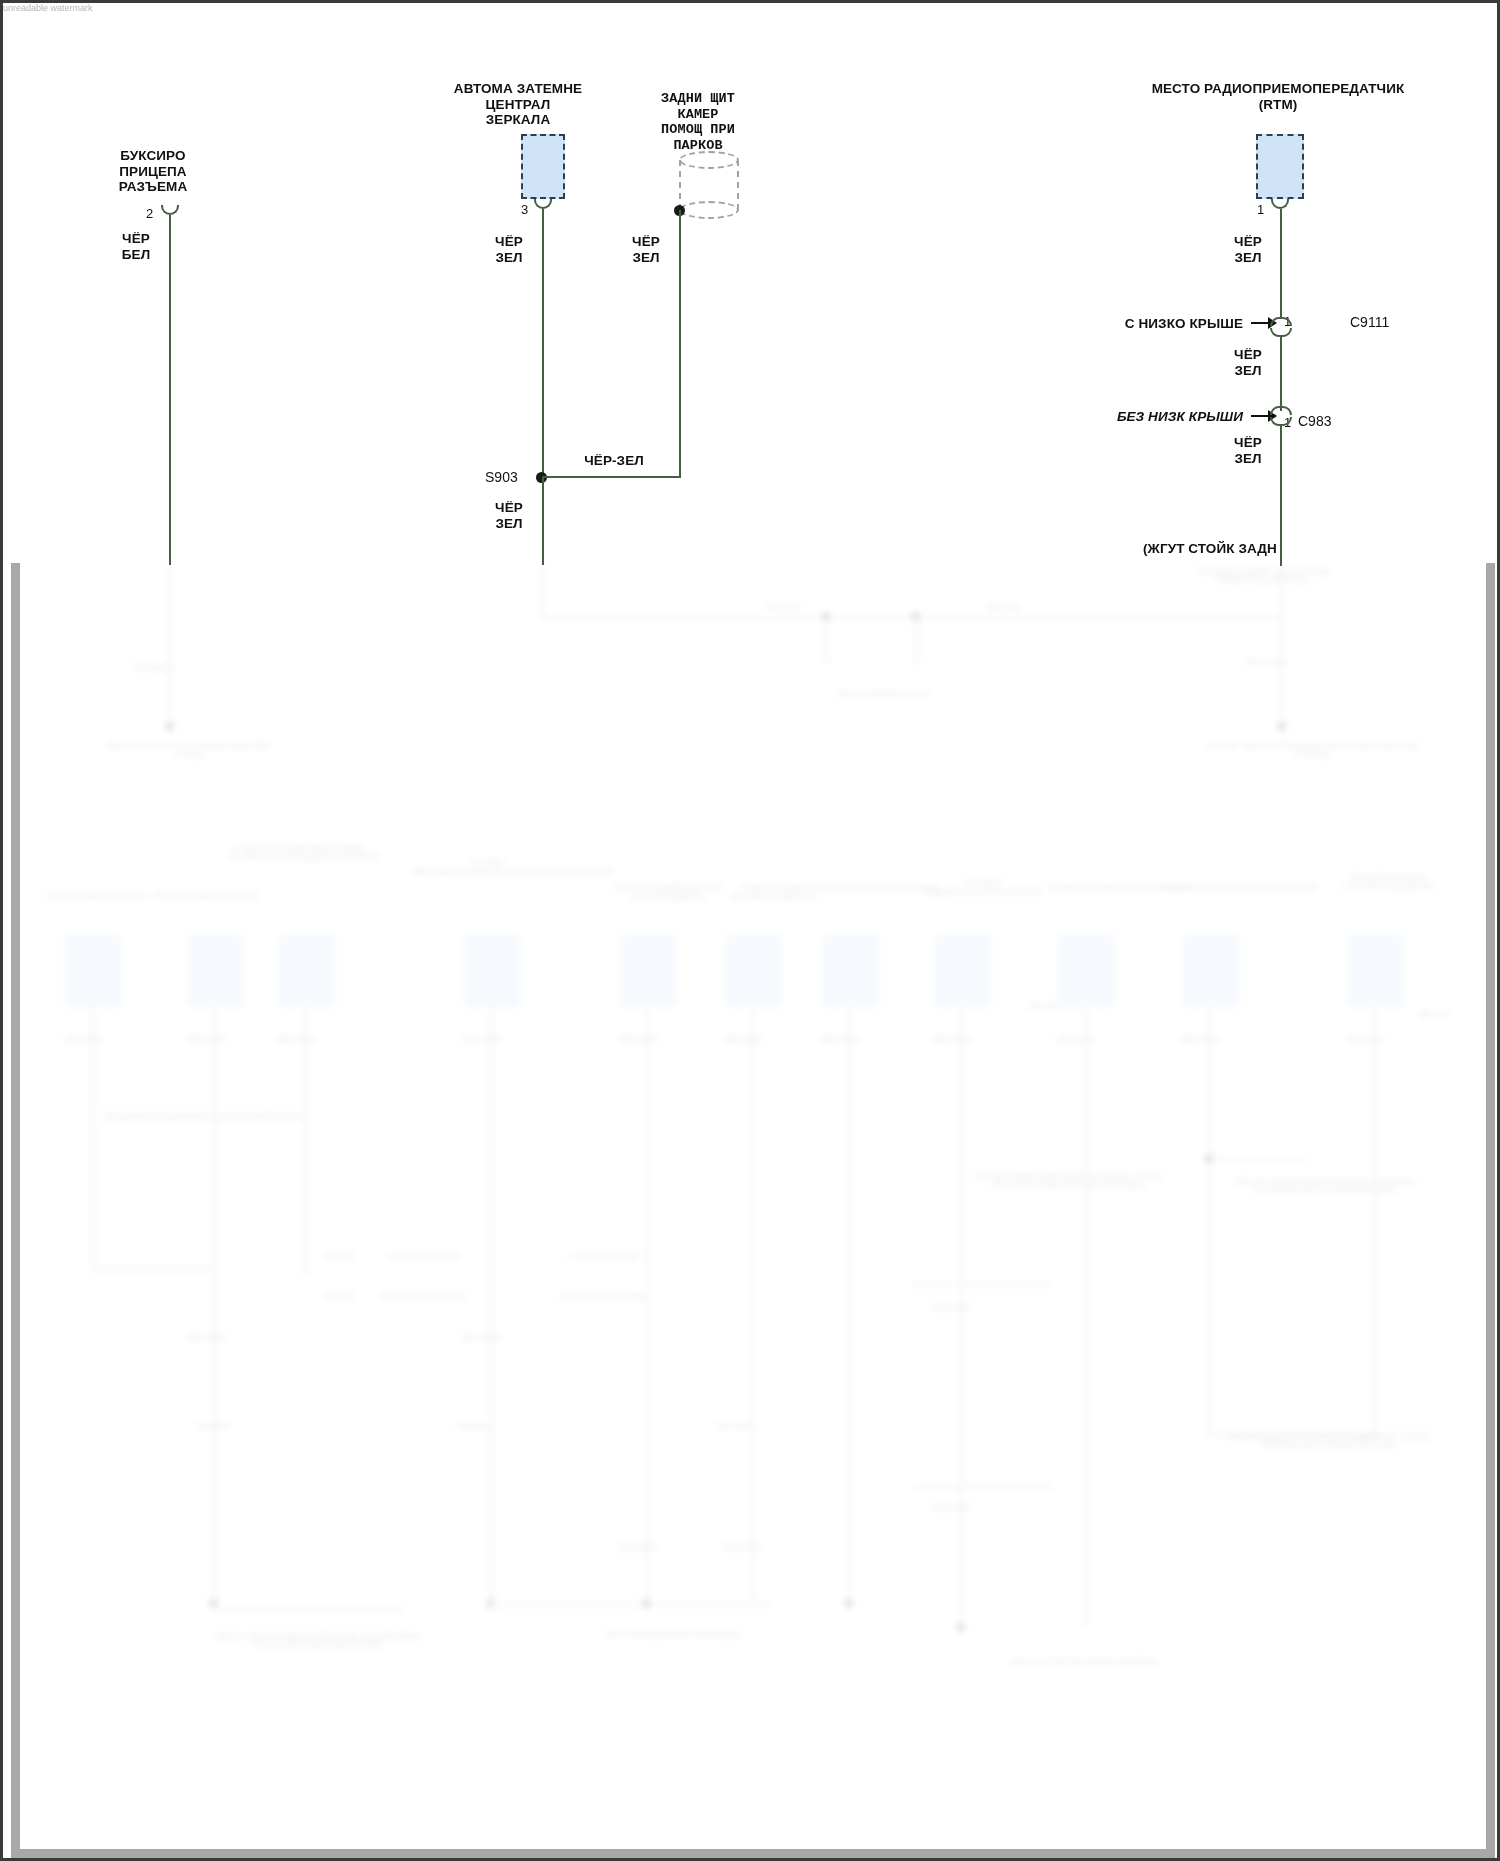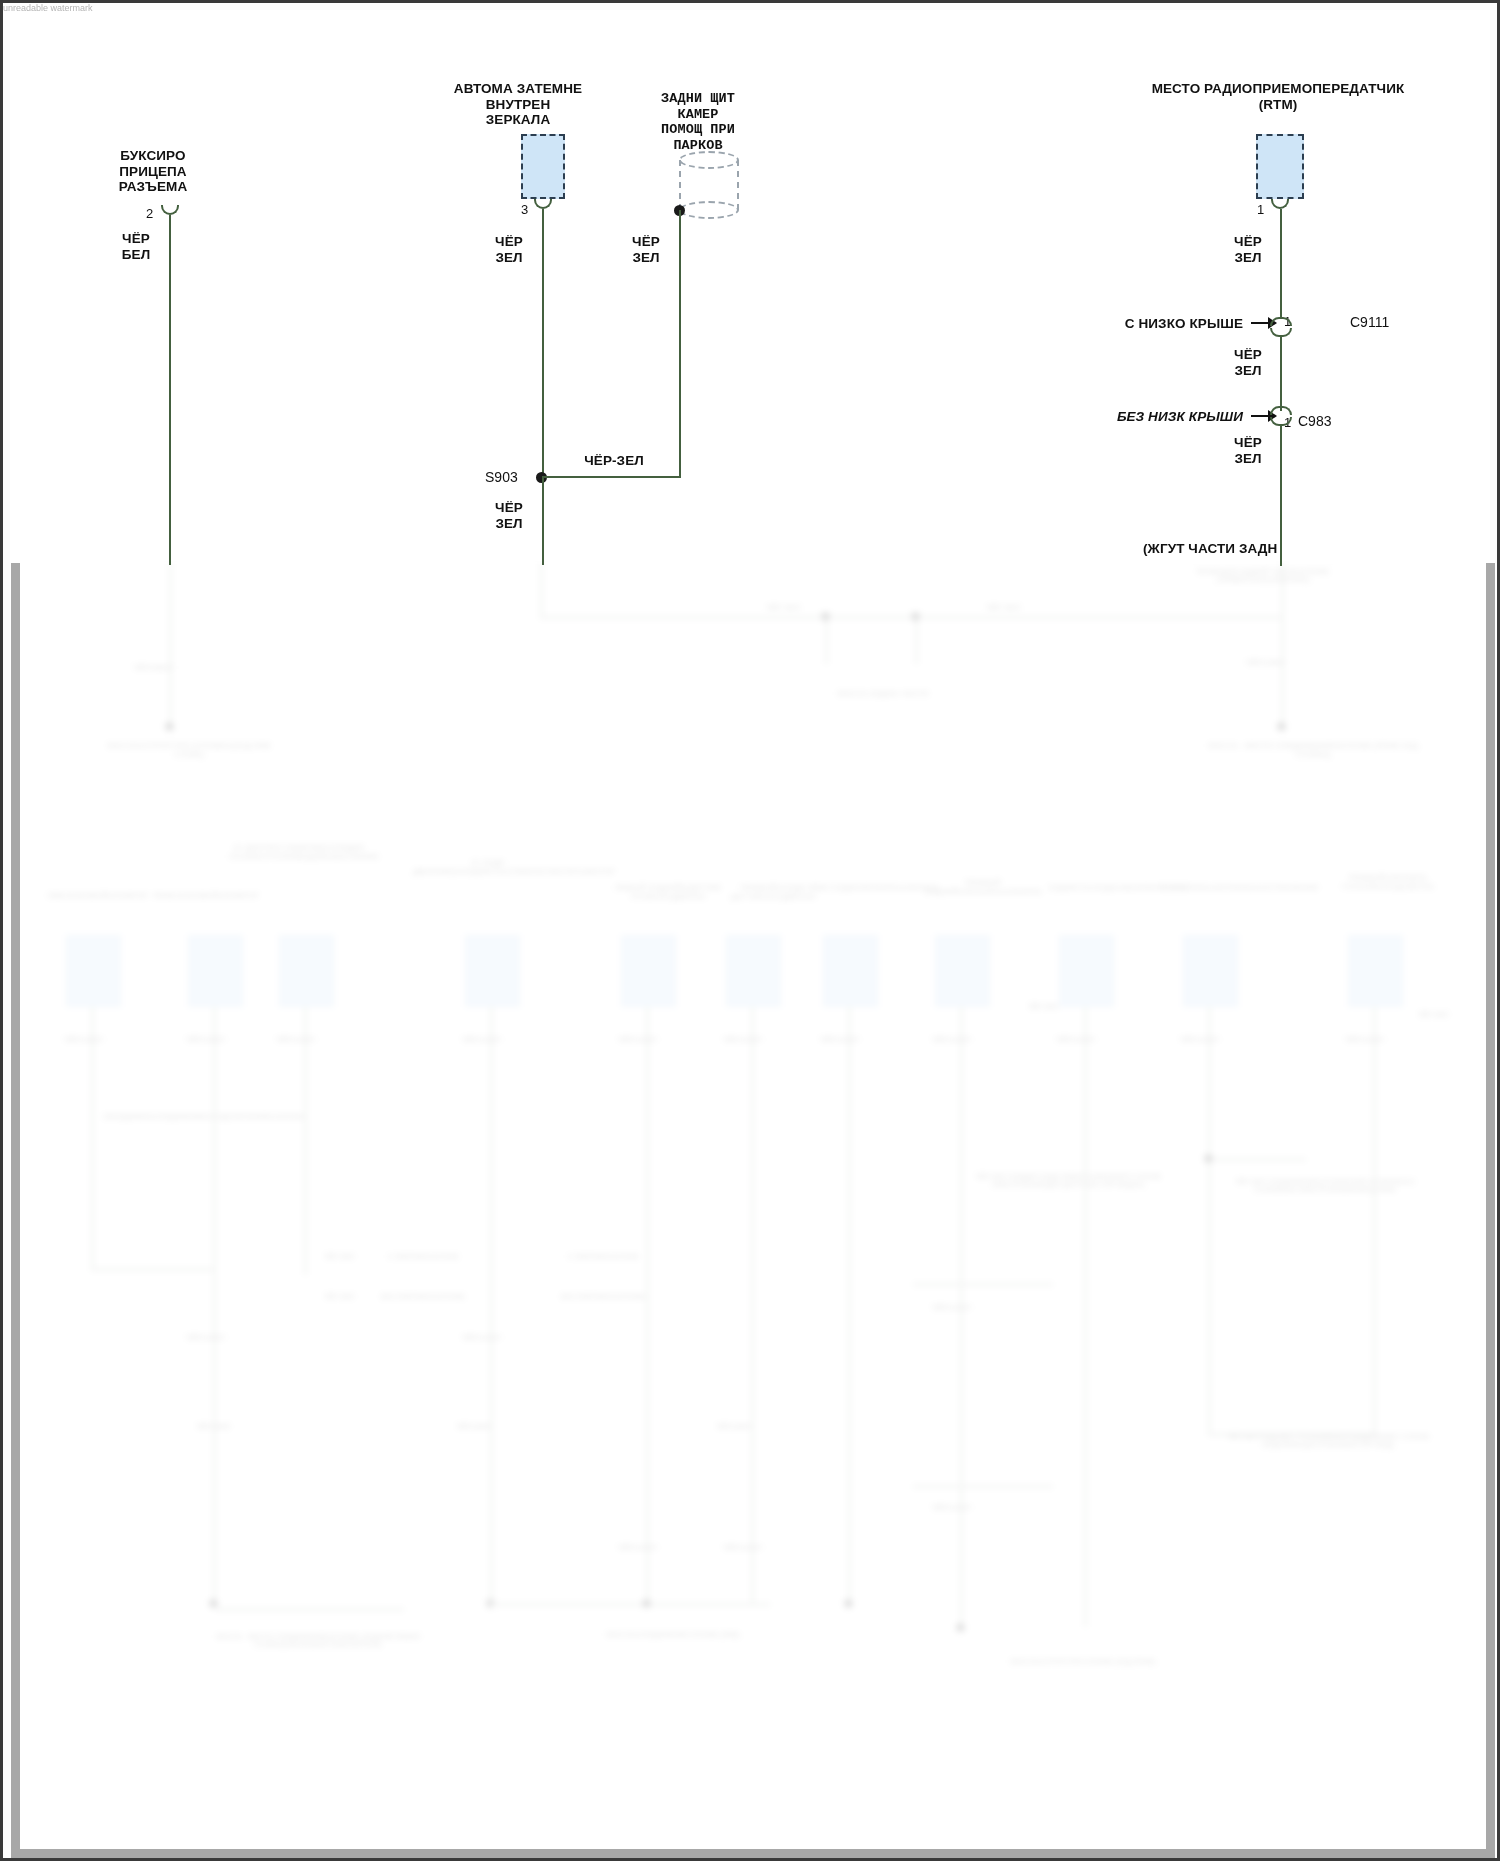--- a/index.html
+++ b/index.html
@@ -318,21 +318,21 @@
 РАЗЪЕМА</div>
         <div class="pincup" style="left:158px;top:202px;"></div>
         <div class="pinnum" style="left:143px;top:203px;">2</div>
         <div class="wire v" style="left:166px;top:212px;height:350px;"></div>
         <div class="lbl" style="left:110px;top:228px;width:46px;">ЧЁР
 БЕЛ</div>
       </div>
 
       <div>
         <div class="lbl" style="left:400px;top:78px;width:230px;">АВТОМА ЗАТЕМНЕ
-ВНУТРЕН
+ЦЕНТРАЛ
 ЗЕРКАЛА</div>
         <div class="module" style="left:518px;top:131px;width:44px;height:65px;"></div>
         <div class="pincup" style="left:531px;top:196px;"></div>
         <div class="pinnum" style="left:518px;top:199px;">3</div>
         <div class="wire v" style="left:539px;top:206px;height:268px;"></div>
         <div class="lbl" style="left:483px;top:231px;width:46px;">ЧЁР
 ЗЕЛ</div>
       </div>
 
       <div>
@@ -396,18 +396,18 @@
         <div class="dot" style="left:533px;top:469px;"></div>
 
         <div class="wire h" style="left:539px;top:473px;width:139px;"></div>
         <div class="lbl" style="left:556px;top:450px;width:110px;">ЧЁР-ЗЕЛ</div>
 
         <div class="wire v" style="left:539px;top:474px;height:88px;"></div>
         <div class="lbl" style="left:483px;top:497px;width:46px;">ЧЁР
 ЗЕЛ</div>
       </div>
 
-      <div class="lbl" style="left:1140px;top:538px;width:160px;text-align:left;">(ЖГУТ ЧАСТИ ЗАДН</div>
+      <div class="lbl" style="left:1140px;top:538px;width:160px;text-align:left;">(ЖГУТ СТОЙК ЗАДН</div>
 
     </div>
 
   </div>
 </div>
 
 </body></html>

